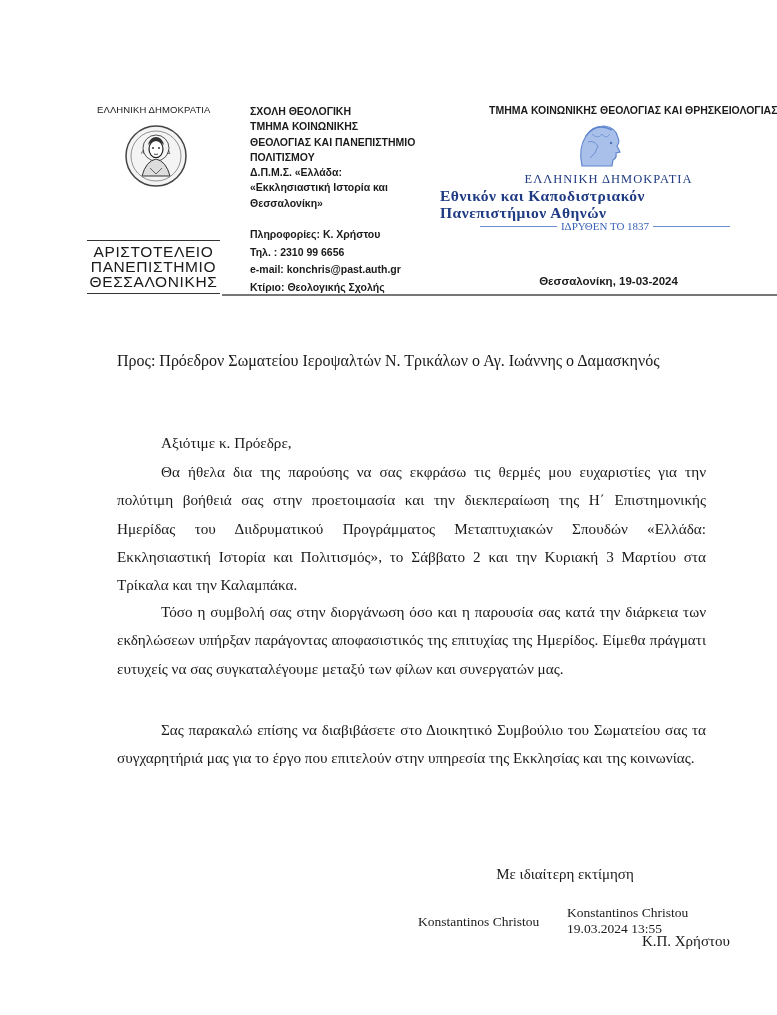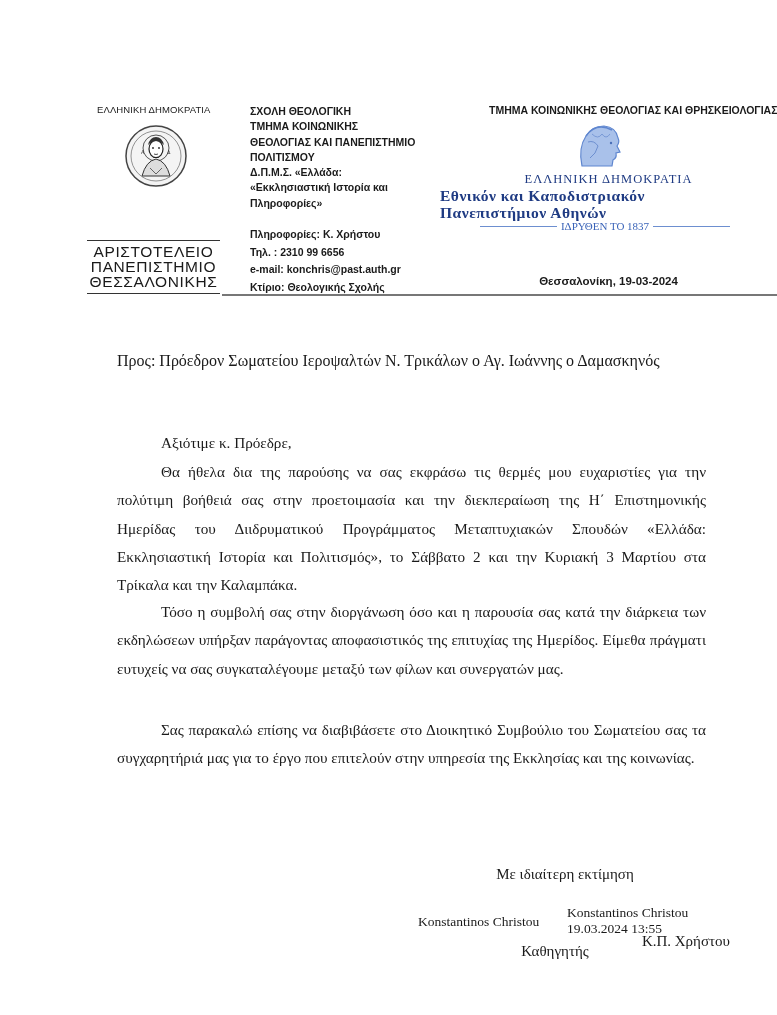--- a/index.html
+++ b/index.html
@@ -75,21 +75,21 @@
 </div>
 <div id="auth-rule-bottom" class="abs"></div>
 
 <div id="dept-block" class="abs sans">
   <div>ΣΧΟΛΗ ΘΕΟΛΟΓΙΚΗ</div>
   <div>ΤΜΗΜΑ ΚΟΙΝΩΝΙΚΗΣ</div>
   <div>ΘΕΟΛΟΓΙΑΣ ΚΑΙ ΠΑΝΕΠΙΣΤΗΜΙΟ</div>
   <div>ΠΟΛΙΤΙΣΜΟΥ</div>
   <div>Δ.Π.Μ.Σ. «Ελλάδα:</div>
   <div>«Εκκλησιαστική Ιστορία και</div>
-  <div>Πληροφορίες»</div>
+  <div>Θεσσαλονίκη»</div>
 </div>
 
 <div id="contact-block" class="abs sans">
   <div>Πληροφορίες: Κ. Χρήστου</div>
   <div>Τηλ. : 2310 99 6656</div>
   <div>e-mail: konchris@past.auth.gr</div>
   <div>Κτίριο: Θεολογικής Σχολής</div>
 </div>
 
 <div id="dept-right" class="abs sans">ΤΜΗΜΑ ΚΟΙΝΩΝΙΚΗΣ ΘΕΟΛΟΓΙΑΣ ΚΑΙ ΘΡΗΣΚΕΙΟΛΟΓΙΑΣ</div>
@@ -129,14 +129,13 @@
 <div id="closing" class="abs serif">Με ιδιαίτερη εκτίμηση</div>
 <div id="signer" class="abs serif">Κ.Π. Χρήστου</div>
 
 <div id="sig-left" class="abs serif">Konstantinos Christou</div>
 <div id="sig-right" class="abs serif">
   <div>Konstantinos Christou</div>
   <div>19.03.2024 13:55</div>
 </div>
 
 <div id="title-block" class="abs serif">
-  <div>Καθηγητής</div>
 </div>
 
 </body></html>

